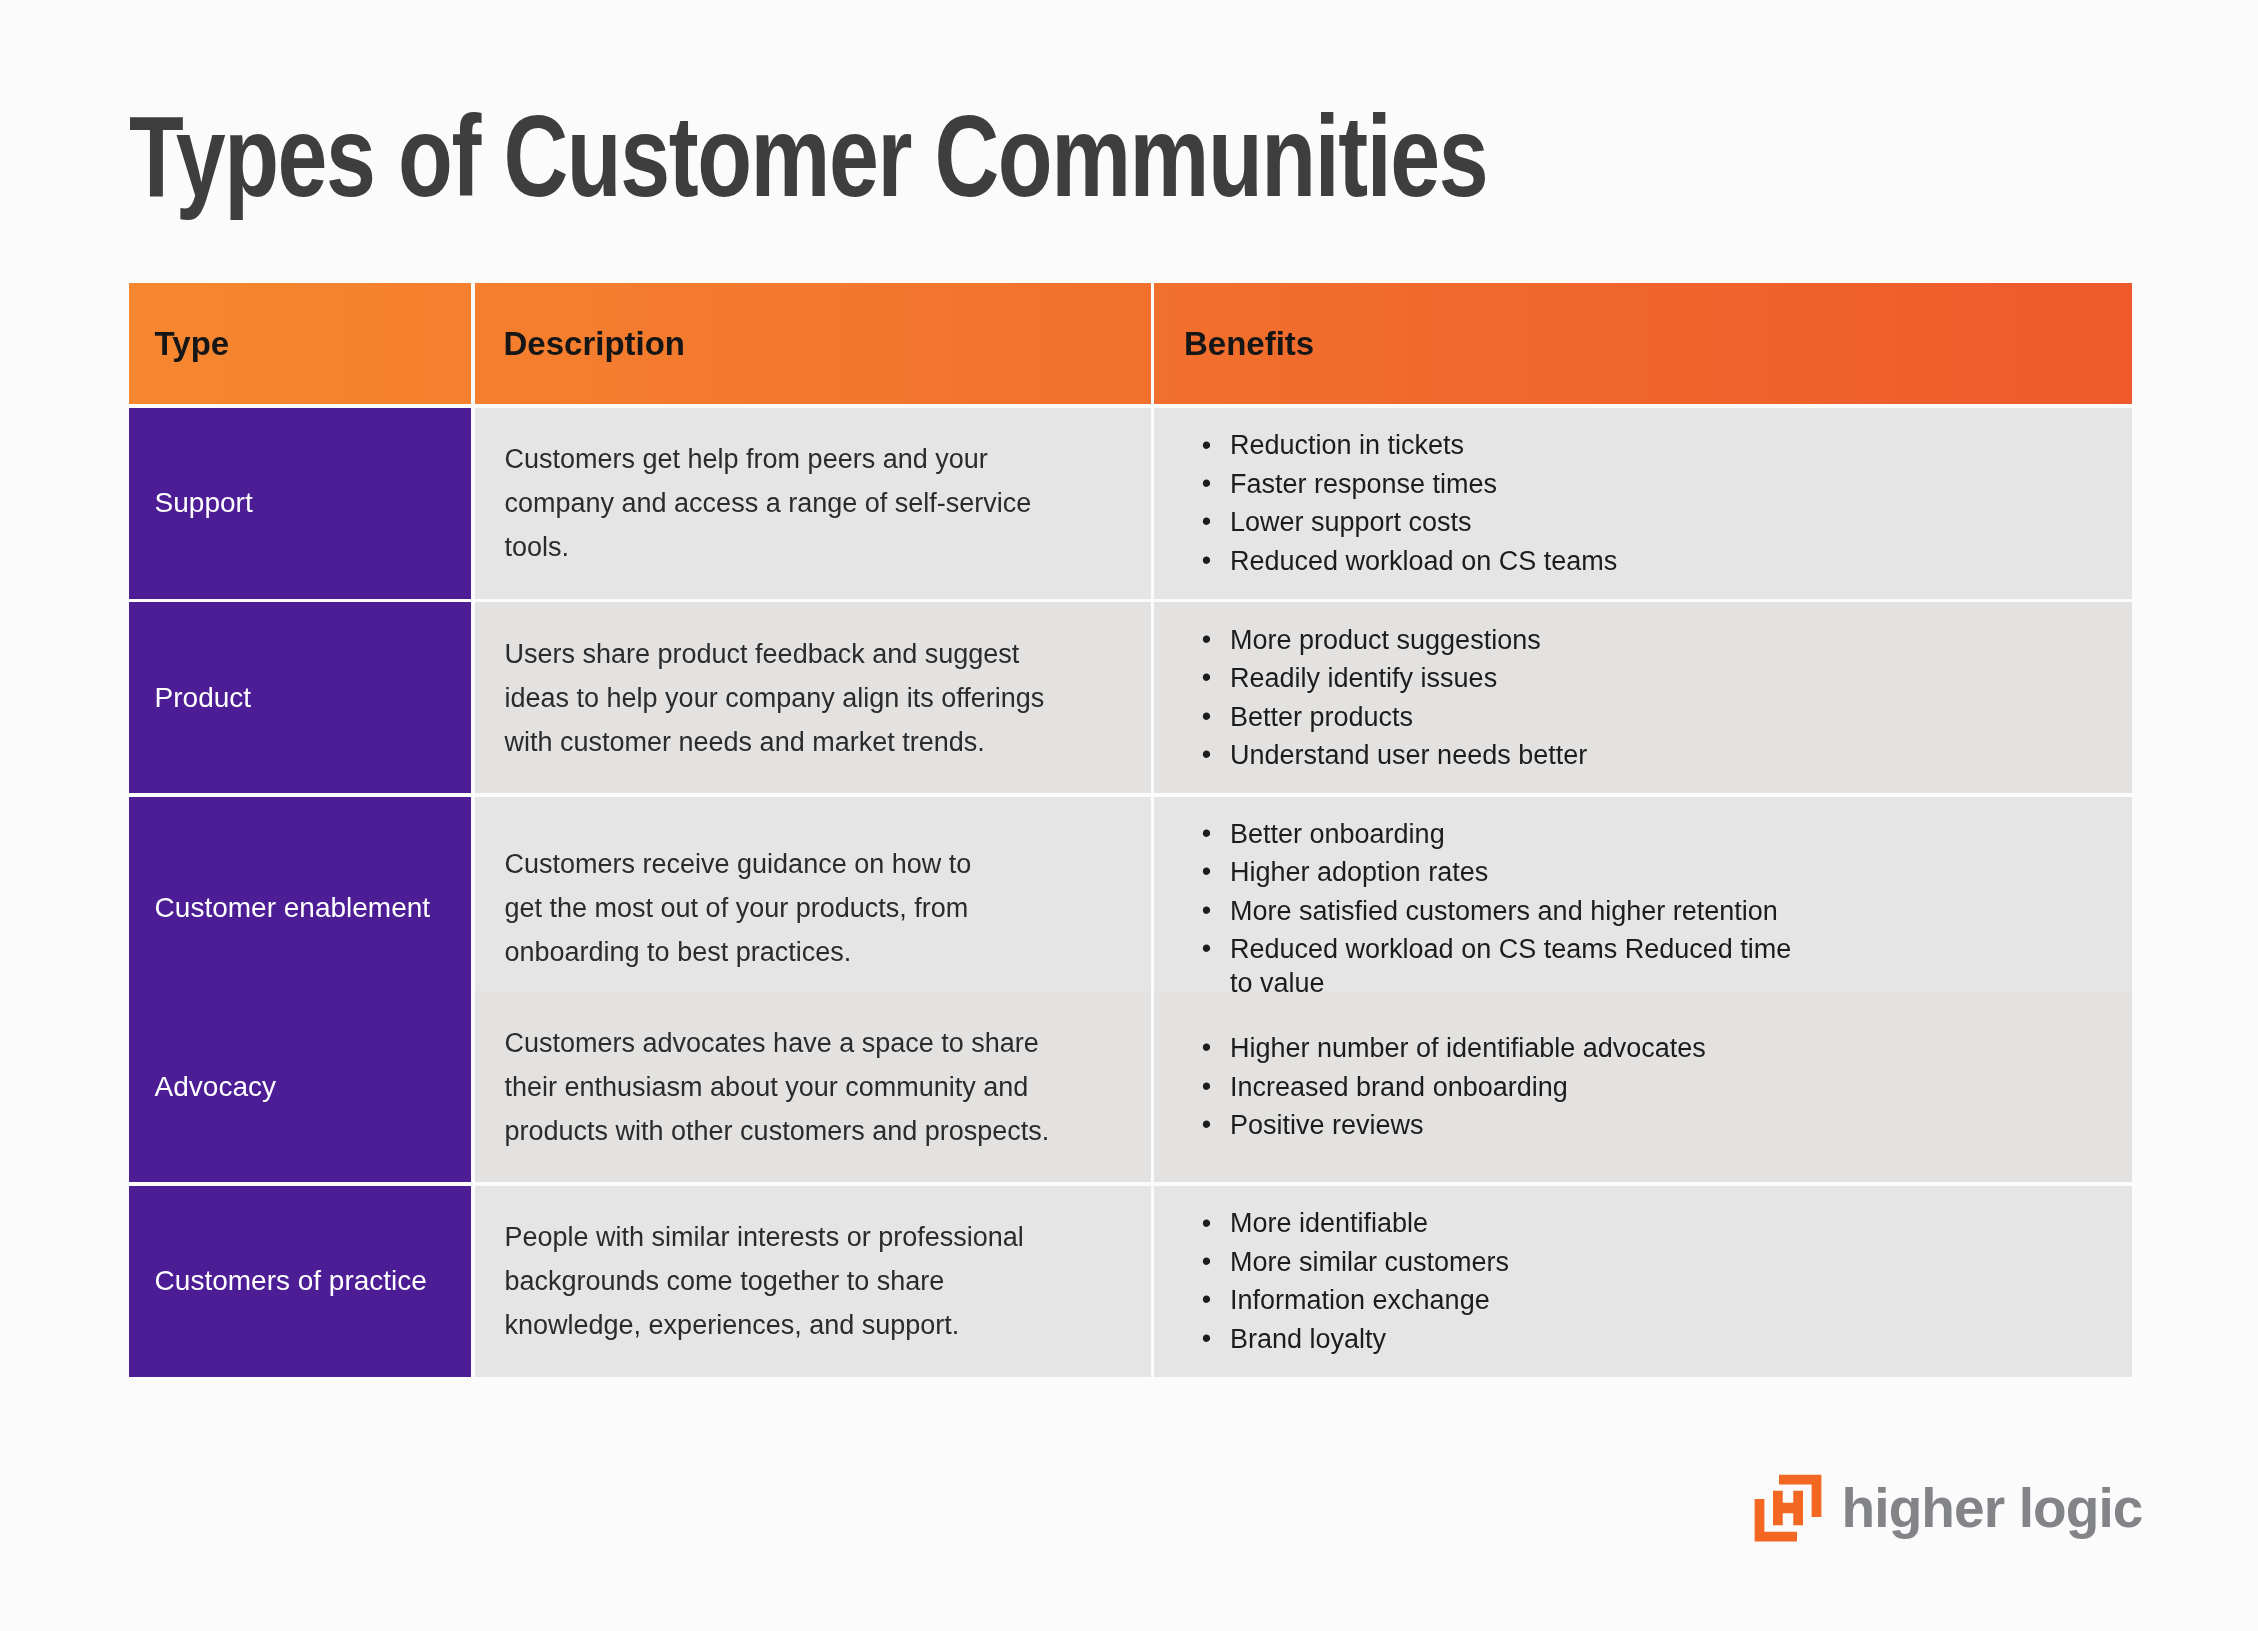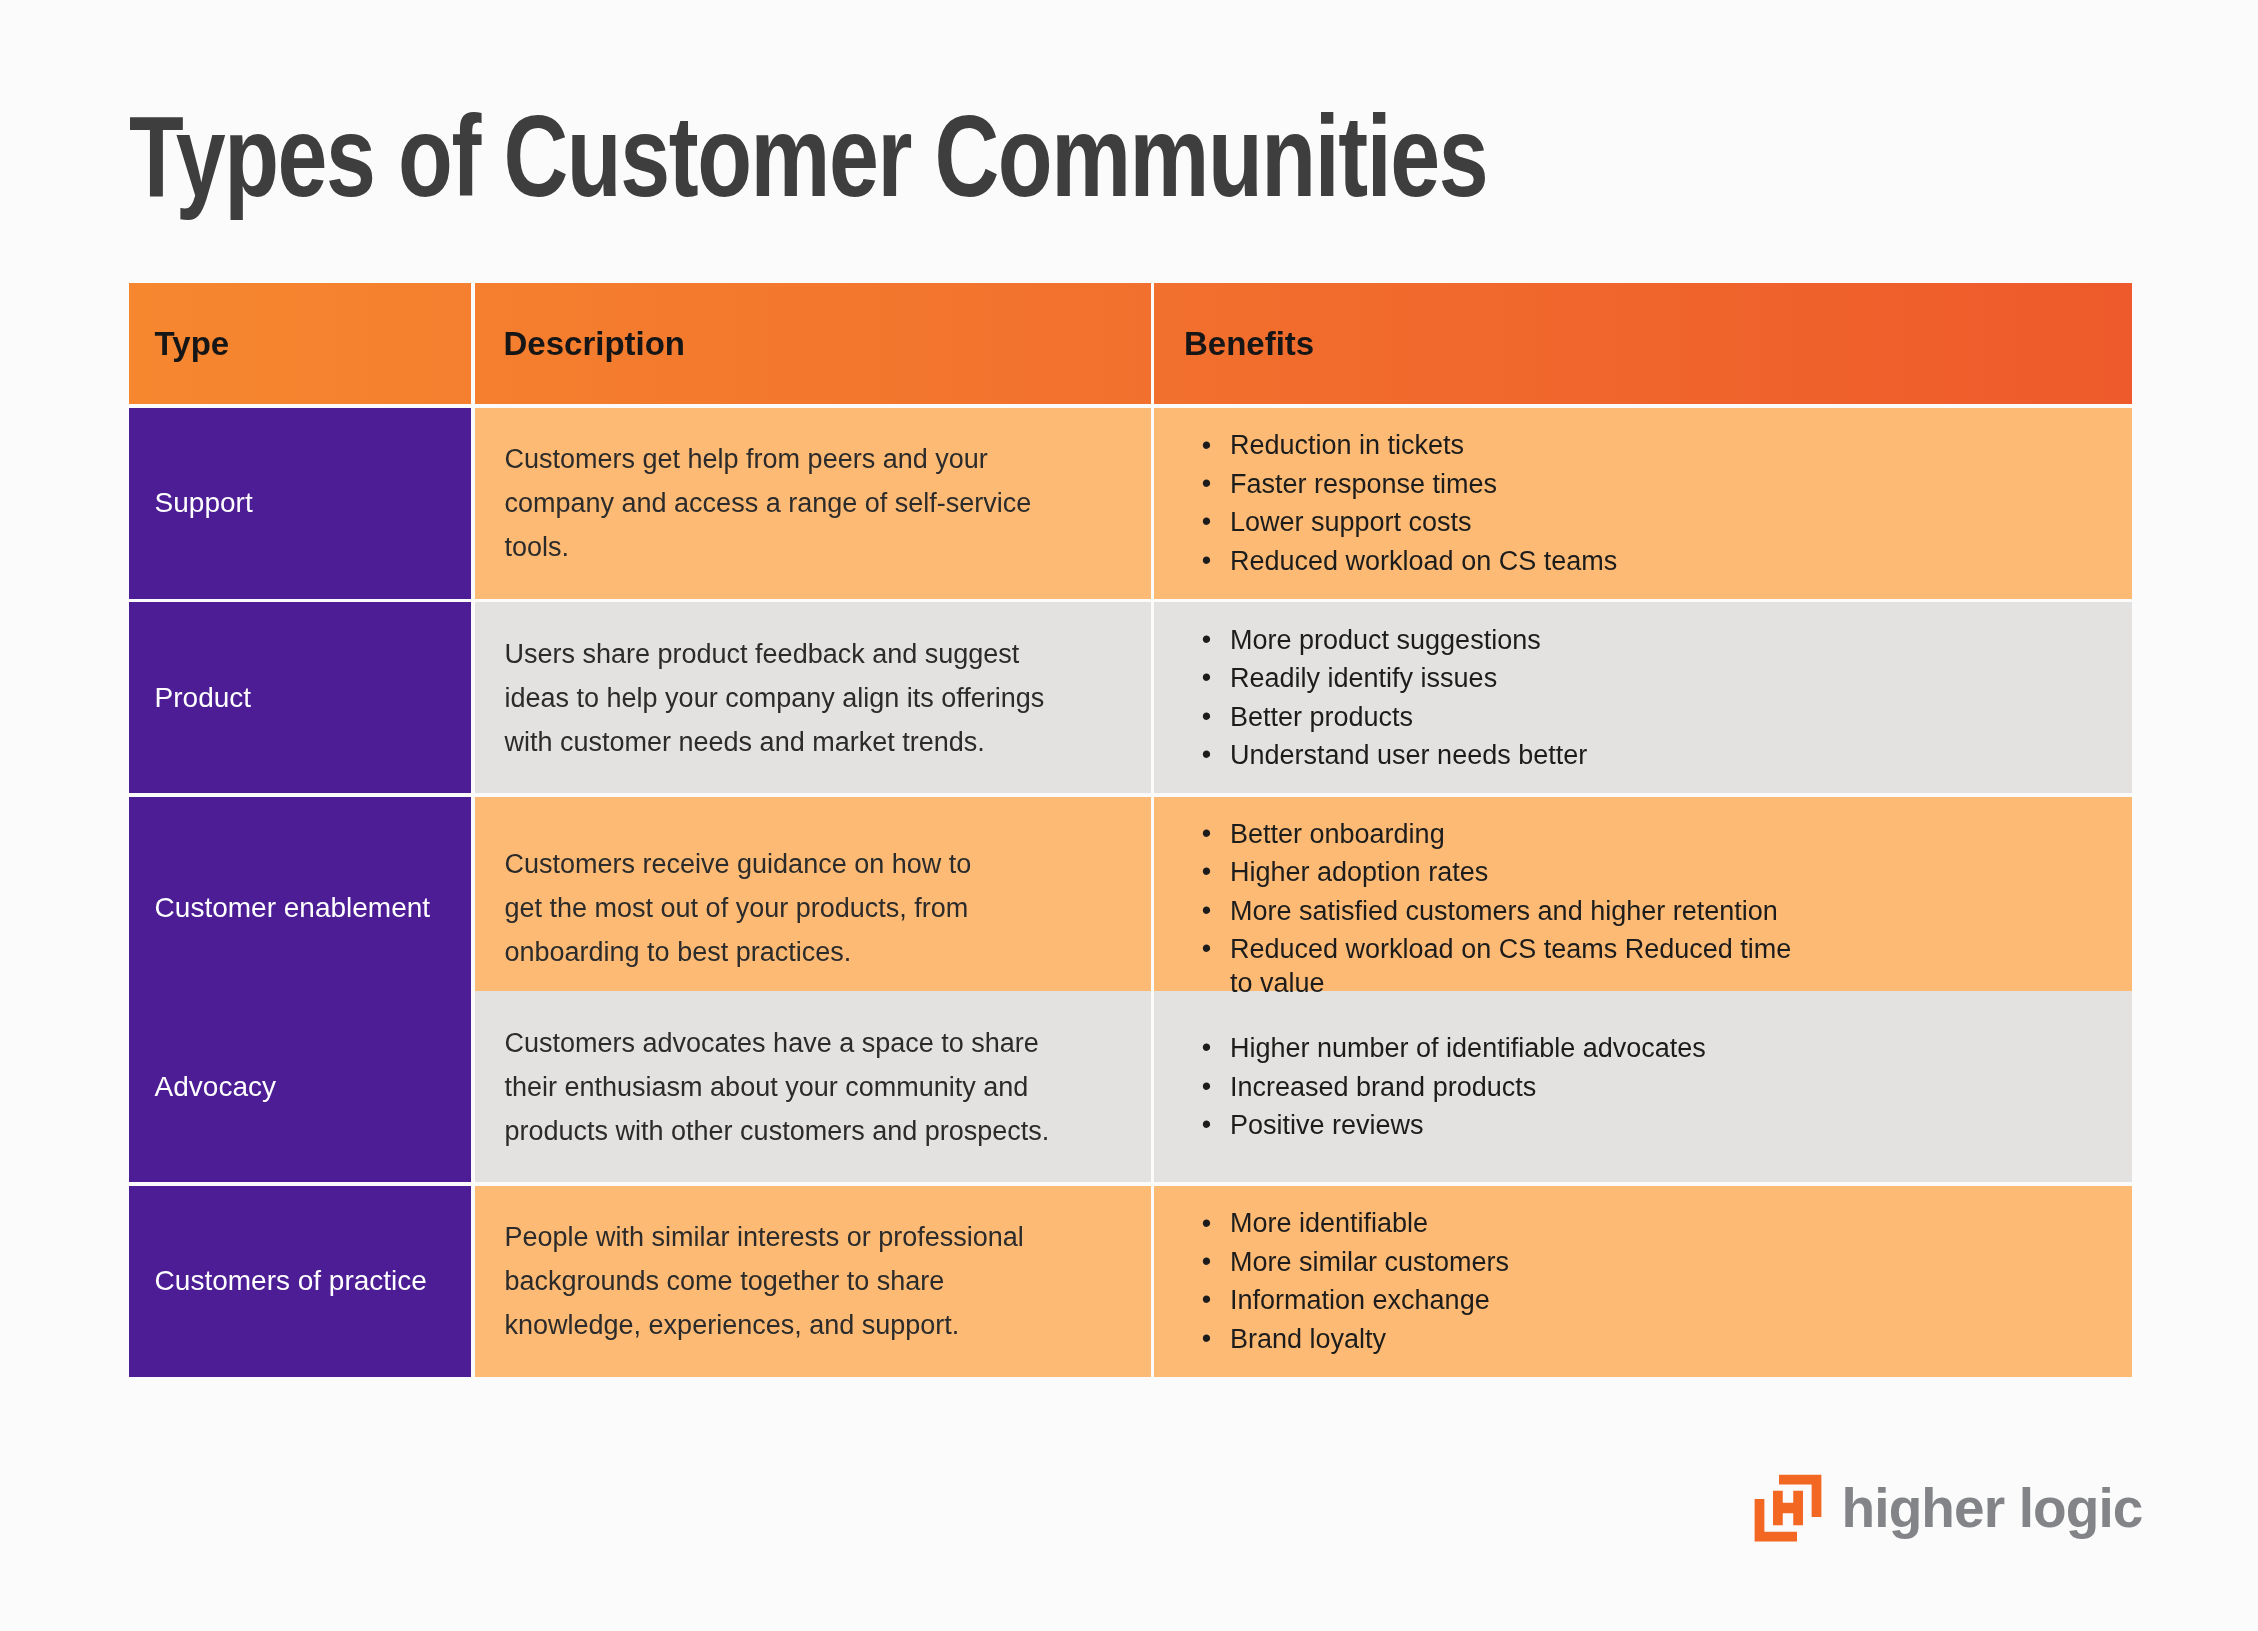--- a/index.html
+++ b/index.html
@@ -53,21 +53,21 @@
   .th.c2 { padding-left: 29px; background-position: -346px 0; }
   .th.c3 { padding-left: 30px; background-position: -1025px 0; }
 
   .trow {
     display: grid;
     grid-template-columns: 342px 676px 978px;
     column-gap: 3.5px;
     height: 191px;
     margin-bottom: 3.5px;
   }
-  .trow.odd  .cell-bg { background: #fdba74; }
+  .trow.odd  .cell-bg { background: #e5e5e5; }
   .trow.even .cell-bg { background: #e3e2e0; }
 
   .cell-type {
     background: #4c1d95;
     color: #ffffff;
     font-weight: 400;
     font-size: 28px;
     display: flex;
     align-items: center;
     padding-left: 25.6px;
@@ -199,21 +199,21 @@
   <div class="trow even">
     <div class="cell-type">Advocacy</div>
     <div class="cell-desc cell-bg">
       <div class="desc-text">Customers advocates have a space to share
 their enthusiasm about your community and
 products with other customers and prospects.</div>
     </div>
     <div class="cell-benefits cell-bg">
       <ul class="benefits">
         <li>Higher number of identifiable advocates</li>
-        <li>Increased brand products</li>
+        <li>Increased brand onboarding</li>
         <li>Positive reviews</li>
       </ul>
     </div>
   </div>
 
   <div class="trow odd">
     <div class="cell-type">Customers of practice</div>
     <div class="cell-desc cell-bg">
       <div class="desc-text">People with similar interests or professional
 backgrounds come together to share

